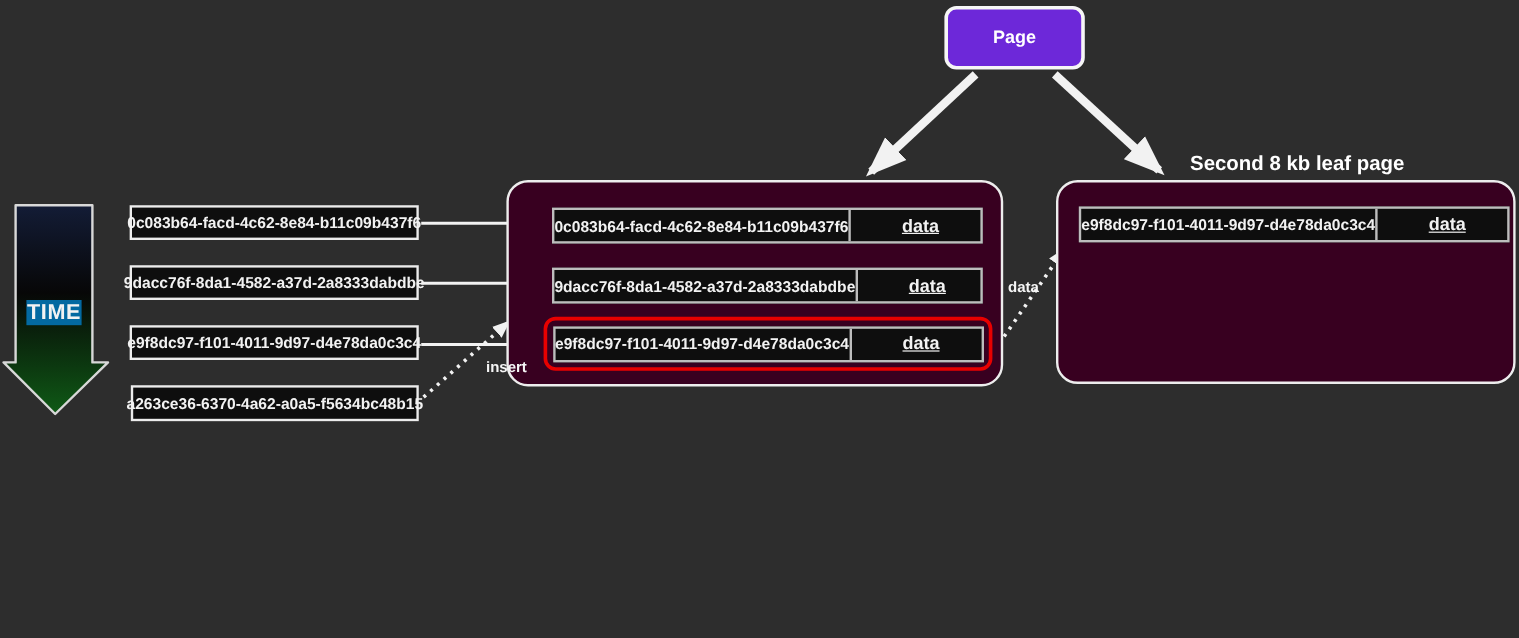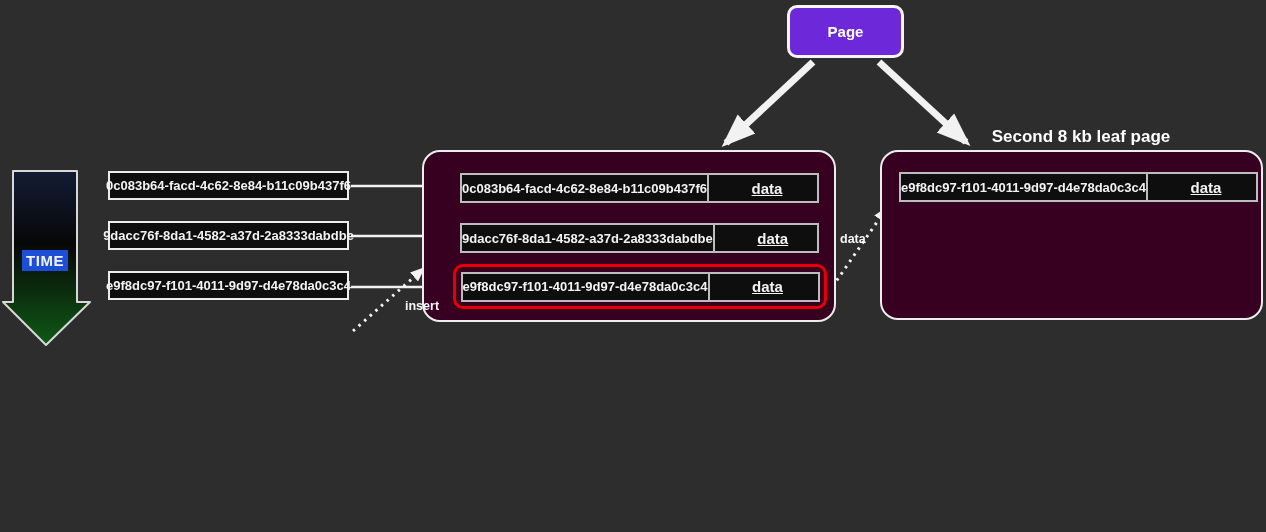--- a/index.html
+++ b/index.html
@@ -63,22 +63,22 @@
 
   
   .anno{
     color:#f5f5f5;font-size:12.5px;font-weight:700;
   }
   .anno-insert{left:360px;top:299px;margin-left:45px;}
   .anno-move{left:840px;top:232px;}
 
   
   .time-label{
-    left:22px;top:250px;width:46px;height:21px;background:#1d4ed8;
-    color:#f2f2f2;font-size:15px;font-weight:700;letter-spacing:0.5px;
+    left:22px;top:250px;width:46px;height:21px;background:#0369a1;
+    color:#f2f2f2;font-size:18px;font-weight:700;letter-spacing:0.5px;
     display:flex;align-items:center;justify-content:center;
   }
 
   svg.overlay{position:absolute;left:0;top:0;pointer-events:none;}
 </style>
 </head>
 <body>
 
 <div class="canvas">
 
@@ -117,20 +117,21 @@
     <line x1="824" y1="299" x2="886" y2="209" stroke="#f2f2f2" stroke-width="3" stroke-dasharray="2.5 5" marker-end="url(#mDot)"></line>
   </svg>
 
   <div class="abs time-label">TIME</div>
 
   <div class="abs page-node">Page</div>
 
   <div class="abs pending-box" style="left:108px;top:171px;">0c083b64-facd-4c62-8e84-b11c09b437f6</div>
   <div class="abs pending-box" style="left:108px;top:221px;">9dacc76f-8da1-4582-a37d-2a8333dabdbe</div>
   <div class="abs pending-box" style="left:108px;top:271px;">e9f8dc97-f101-4011-9d97-d4e78da0c3c4</div>
+  <div class="abs pending-box" style="left:109px;top:321px;width:240px;height:30px;">a263ce36-6370-4a62-a0a5-f5634bc48b15</div>
 
   <div class="abs leaf leaf-first">
     <div class="abs row" style="left:36px;top:21px;">
       <div class="cell-key">0c083b64-facd-4c62-8e84-b11c09b437f6</div>
       <div class="cell-data">data</div>
     </div>
     <div class="abs row" style="left:36px;top:71px;">
       <div class="cell-key">9dacc76f-8da1-4582-a37d-2a8333dabdbe</div>
       <div class="cell-data">data</div>
     </div>

